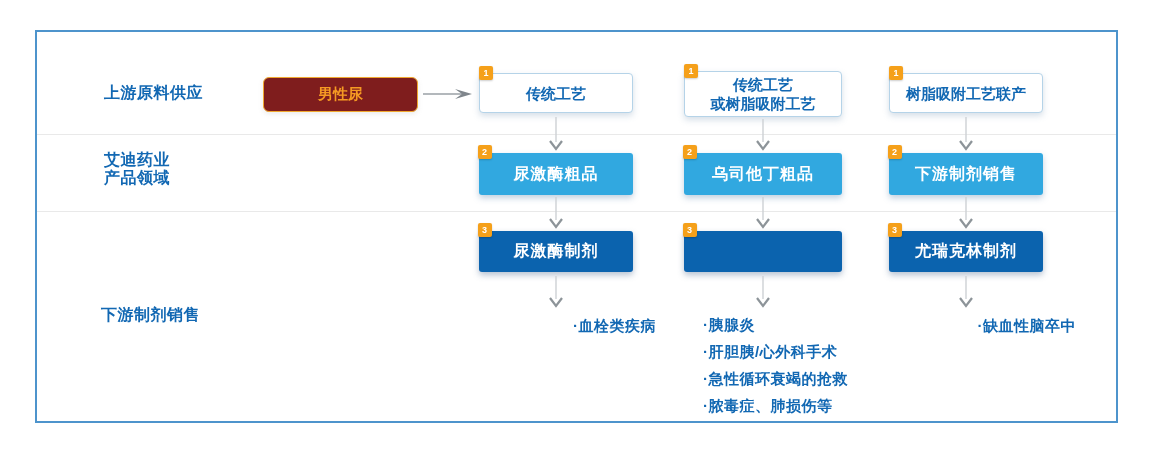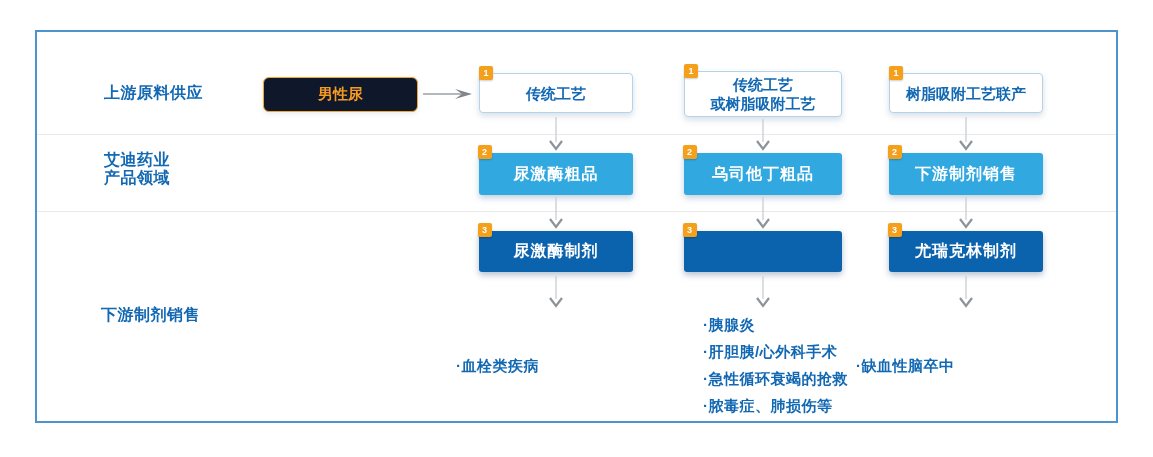--- a/index.html
+++ b/index.html
@@ -11,21 +11,21 @@
     position:absolute;left:35px;top:30px;width:1083px;height:393px;
     border:2px solid #4d94cc;background:#ffffff;box-sizing:border-box;
   }
   .sep{position:absolute;left:37px;width:1079px;height:1px;background:#e9e9e9;}
   .rowlabel{
     position:absolute;color:#1268b3;font-weight:bold;font-size:16px;line-height:18px;
     letter-spacing:.5px;white-space:nowrap;
   }
   .srcbox{
     position:absolute;left:263px;top:77px;width:155px;height:35px;
-    border:1px solid #f0a830;border-radius:6px;background:#0f172a;
+    border:1px solid #f0a830;border-radius:6px;background:#7f1d1d;
     display:flex;align-items:center;justify-content:center;
     color:#f59a23;font-weight:bold;font-size:15px;
     box-shadow:0 2px 5px rgba(150,150,150,.18);box-sizing:border-box;
   }
   .pbox{
     position:absolute;background:#ffffff;border:1px solid #b5d3e8;border-radius:4px;
     display:flex;flex-direction:column;align-items:center;justify-content:center;
     color:#1268b3;font-weight:bold;font-size:15px;line-height:19px;text-align:center;
     box-shadow:0 3px 6px rgba(120,150,180,.30);box-sizing:border-box;
   }
@@ -45,21 +45,21 @@
     position:absolute;left:-1px;top:-8px;width:14px;height:14px;
     background:#f5a01a;color:#ffffff;font-size:9px;font-weight:bold;
     display:flex;align-items:center;justify-content:center;border-radius:2px;
     box-shadow:0 1px 2px rgba(0,0,0,.2);
   }
   .varrow,.harrow{position:absolute;}
   .ind{
     position:absolute;color:#1268b3;font-weight:bold;font-size:15px;line-height:27px;
     white-space:nowrap;letter-spacing:.5px;
   }
-  .ind.center{text-align:left;margin-top:40px;}
+  .ind.center{text-align:right;}
 </style>
 </head>
 <body>
 
 <div class="stage">
 
   <div class="panel"></div>
   <div class="sep" style="top:134px"></div>
   <div class="sep" style="top:211px"></div>
 

